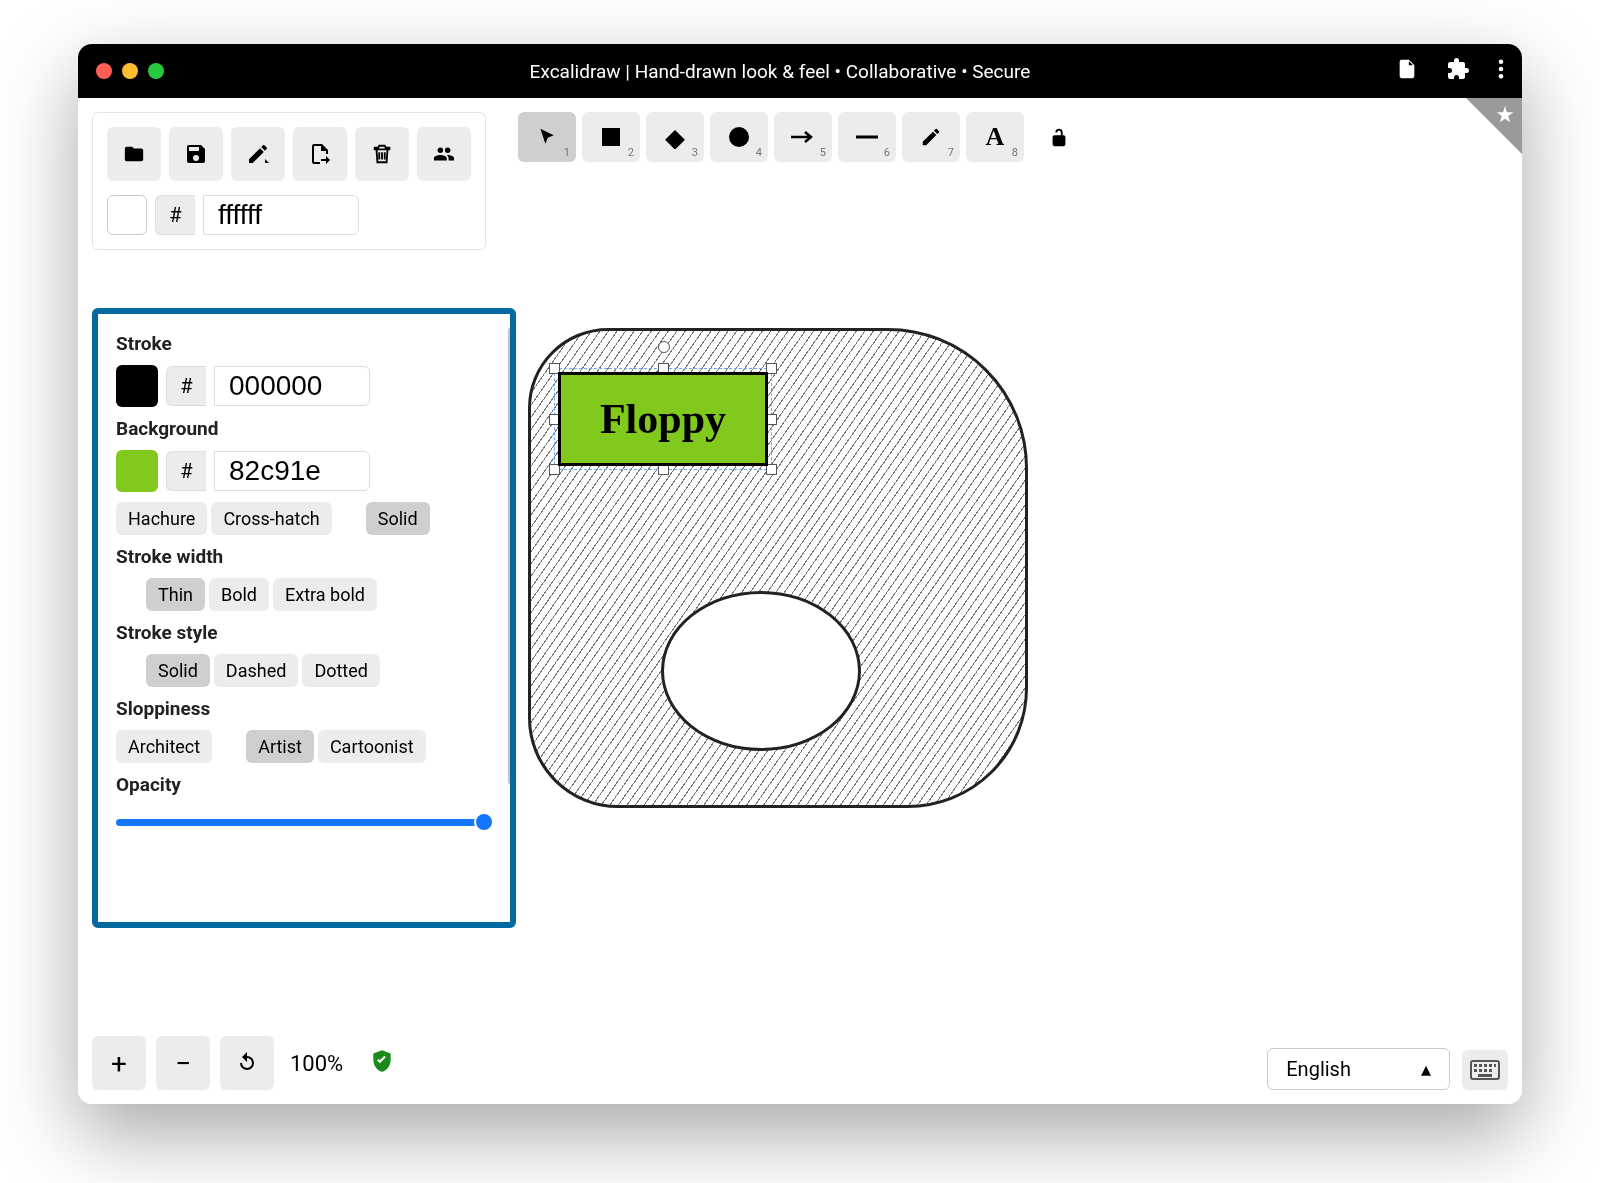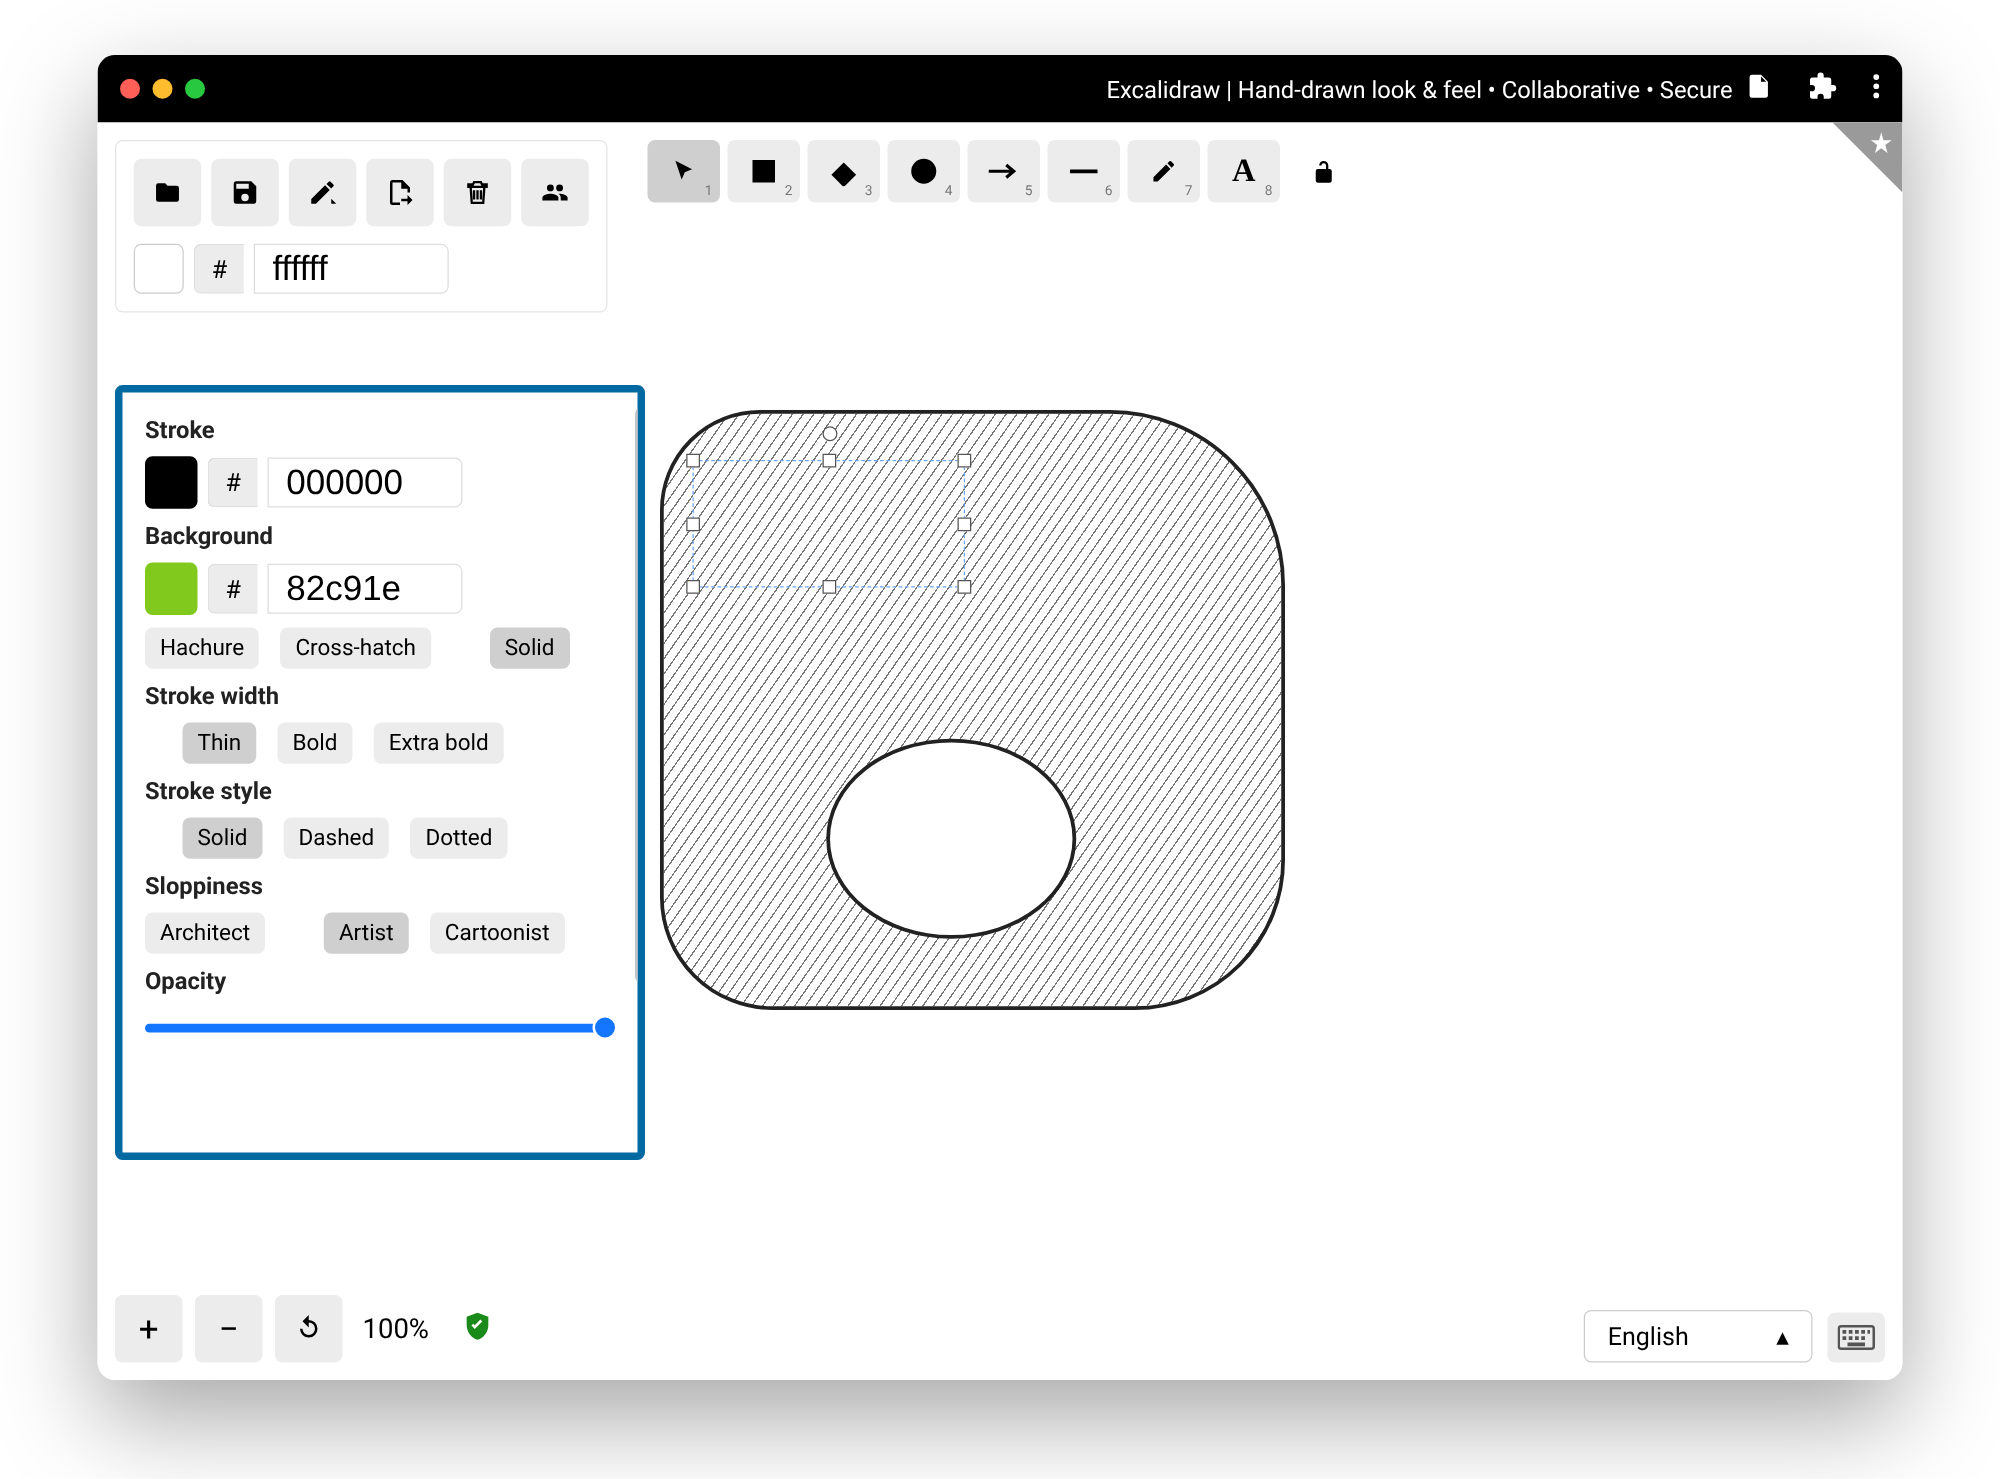--- a/index.html
+++ b/index.html
@@ -29,21 +29,21 @@
     align-items: center;
     padding: 0 18px;
     gap: 10px;
     color: #fff;
   }
   .traffic-lights { display: flex; gap: 10px; }
   .tl { width: 16px; height: 16px; border-radius: 50%; }
   .tl-red { background: #ff5f57; }
   .tl-yellow { background: #febc2e; }
   .tl-green { background: #28c840; }
-  .title-text { flex: 1; text-align: right; font-size: 19px; }
+  .title-text { flex: 1; text-align: center; font-size: 19px; }
   .title-icons { display: flex; gap: 28px; align-items: center; color:#fff; }
   .title-icons svg { fill:#fff; }
 
   .app-body {
     position: relative;
     height: calc(100% - 54px);
     background: #fff;
   }
 
   
@@ -112,21 +112,21 @@
     display:flex; flex-direction:column; gap:10px;
     overflow:hidden;
   }
   .props-panel .section-label {
     font-weight:700; font-size:19px; color:#222;
   }
   .prop-row { display:flex; gap:8px; align-items:center; }
   .swatch-solid {
     width:42px; height:42px; border-radius:6px;
   }
-  .chip-row { display:flex; gap:17px; flex-wrap:wrap; }
+  .chip-row { display:flex; gap:4px; flex-wrap:wrap; }
   .chip {
     padding: 6px 12px; background:#ececec; border-radius:6px;
     font-size:18px; cursor:pointer;
   }
   .chip.selected { background:#cfcfcf;margin-left:30px; }
   .slider-row { position:relative; height:20px; margin-top:6px; }
   .slider-track {
     position:absolute; left:0; right:0; top:7px; height:7px;
     background:#1476ff; border-radius:4px;
   }
@@ -413,20 +413,23 @@
       <div class="sel-bounds">
         <div class="rot-handle" style="top:-28px;left:103px;"></div>
         <div class="handle" style="top:-6px;left:-6px;"></div>
         <div class="handle" style="top:-6px;left:103px;"></div>
         <div class="handle" style="top:-6px;right:-6px;"></div>
         <div class="handle" style="top:45px;left:-6px;"></div>
         <div class="handle" style="top:45px;right:-6px;"></div>
         <div class="handle" style="bottom:-6px;left:-6px;"></div>
         <div class="handle" style="bottom:-6px;left:103px;"></div>
         <div class="handle" style="bottom:-6px;right:-6px;"></div>
+      </div>
+      <div class="selected-box">
+        <div class="selected-text">Floppy</div>
       </div>
     </div>
 
     <div class="zoom-bar">
       <div class="zoom-btn">+</div>
       <div class="zoom-btn">−</div>
       <div class="zoom-btn">
         <svg width="24" height="24" viewBox="0 0 24 24">
             <path d="M12 5V1L7 6l5 5V7a5 5 0 1 1-5 5H5a7 7 0 1 0 7-7z"></path>
           </svg>

